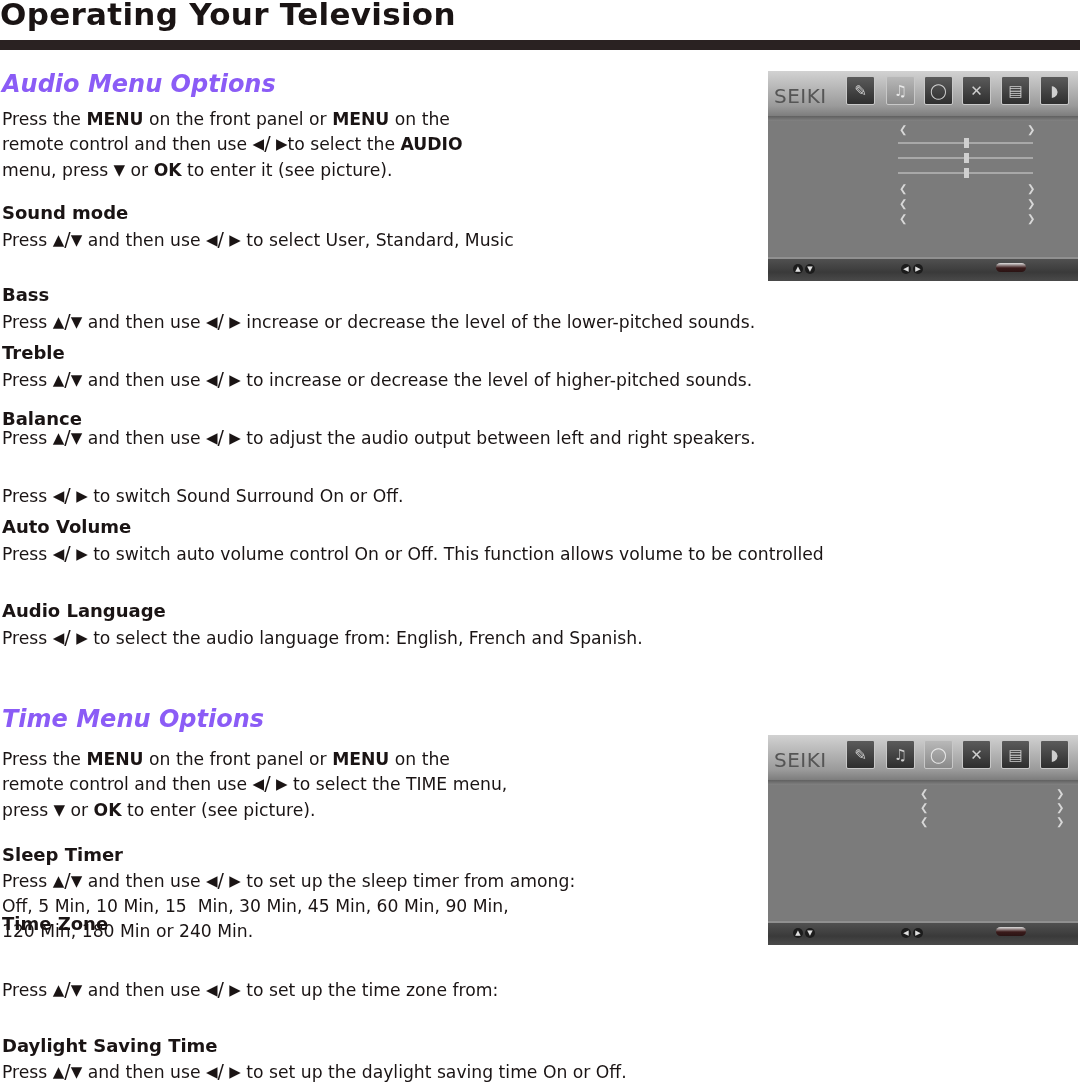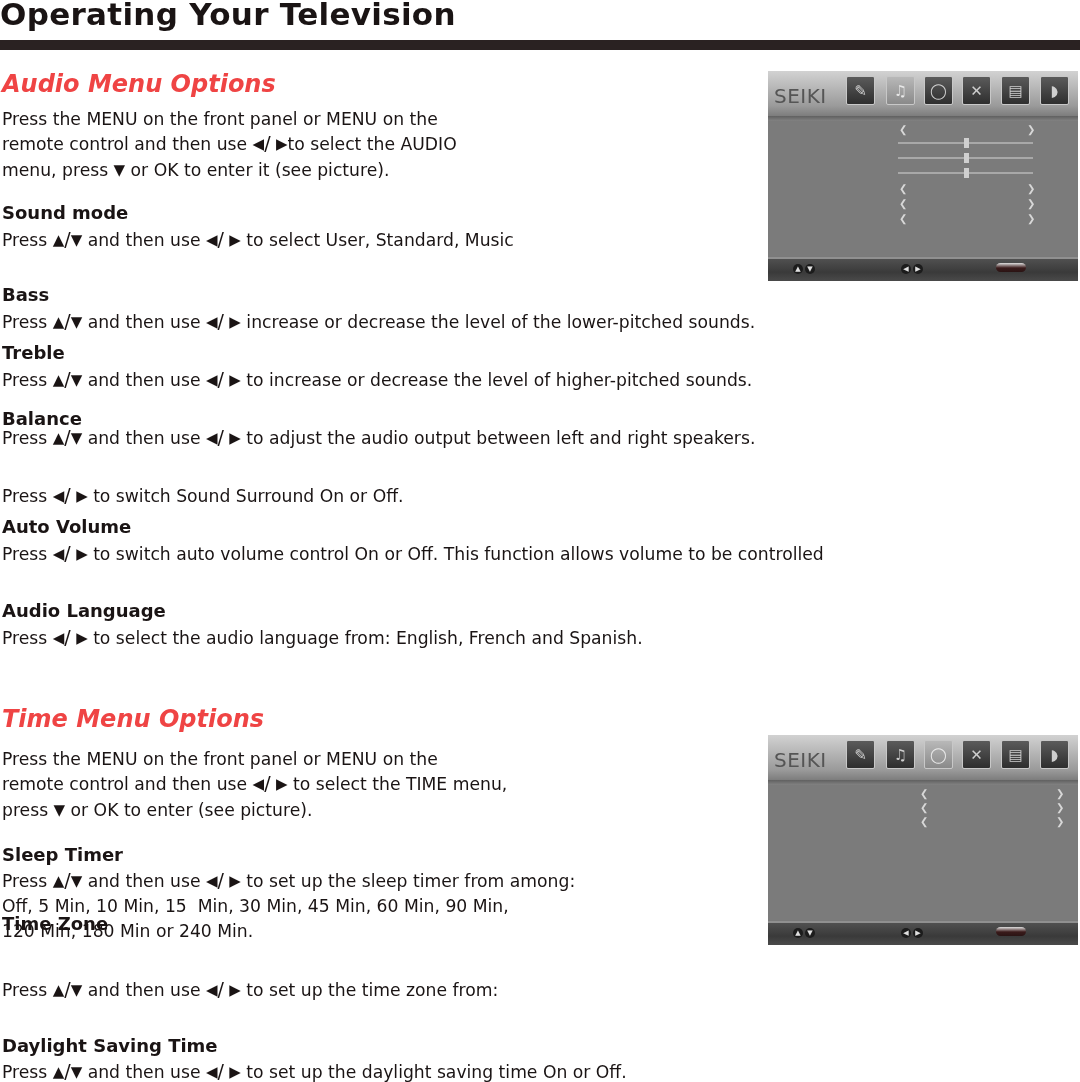--- a/index.html
+++ b/index.html
@@ -11,29 +11,29 @@
     position: absolute; left: 0; top: -4px;
     font-family: "DejaVu Sans", sans-serif; font-weight: bold;
     font-size: 31px; letter-spacing: 0.3px; color: #1a1414; white-space: nowrap;
   }
   .title-rule {
     position: absolute; left: 0; top: 40px; width: 1080px; height: 10px; background: #2a2222;
   }
   .section-title {
     position: absolute; left: 2px;
     font-family: "DejaVu Sans", sans-serif; font-weight: bold; font-style: italic;
-    font-size: 24px; color: #ef4444; white-space: nowrap;
+    font-size: 24px; color: #8b5cf6; white-space: nowrap;
   }
   .block { position: absolute; left: 2px; font-size: 17.2px; line-height: 24.3px; white-space: nowrap; }
   .block .line { display: block; }
   .sub-title {
     position: absolute; left: 2px;
     font-weight: bold; font-size: 18px; white-space: nowrap;
   }
-  .kw { font-weight: normal; }
+  .kw { font-weight: bold; }
   .arrow { font-size: 15px; display: inline-block; transform: translateY(-1px); }
   .slash { font-size: 19px; }
 
   
   .tv {
     position: absolute; left: 768px; width: 310px; height: 210px;
     background: #7a7a7a; overflow: hidden;
   }
   .tv-top {
     position: absolute; left: 0; top: 0; width: 310px; height: 50px;

